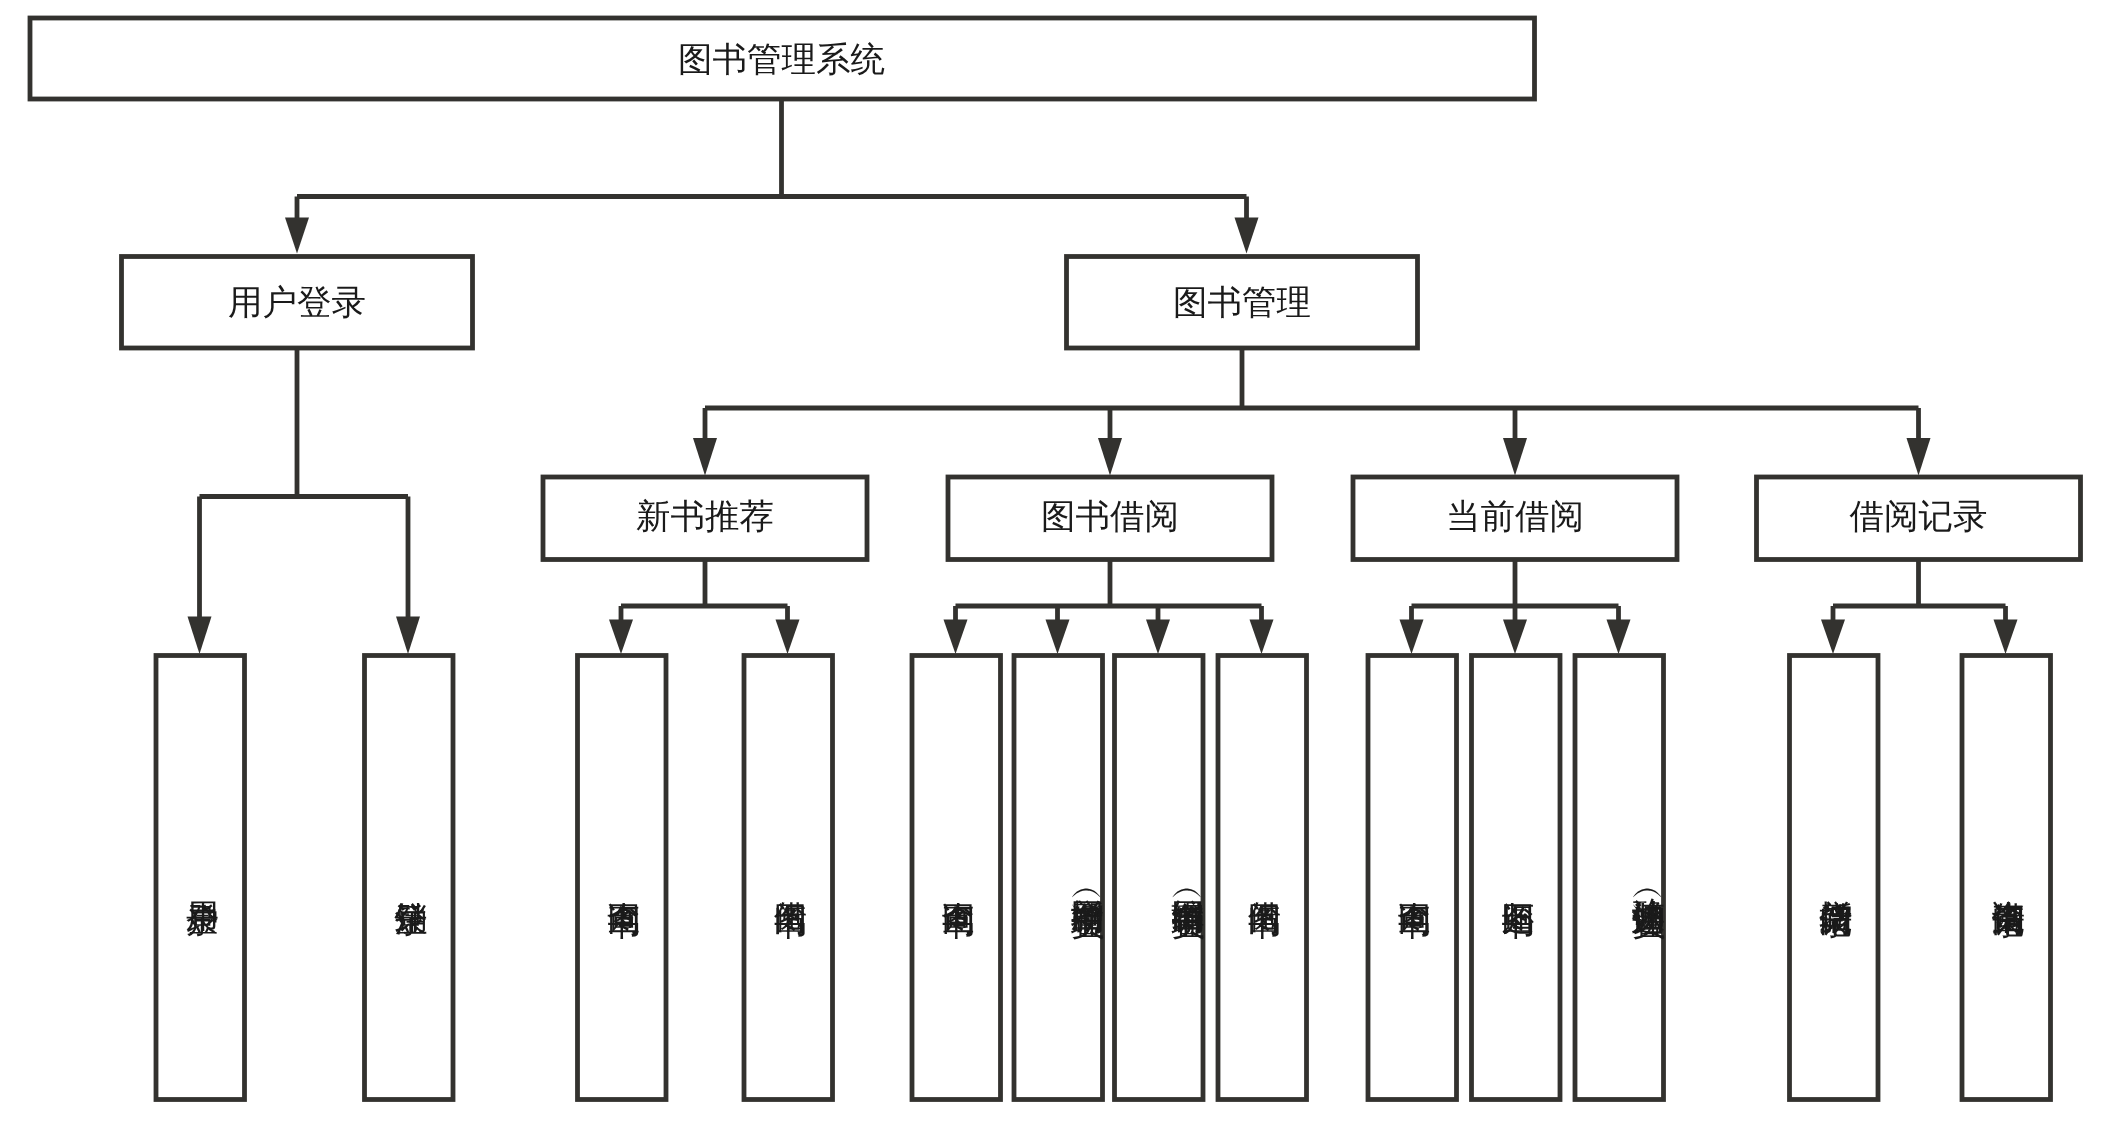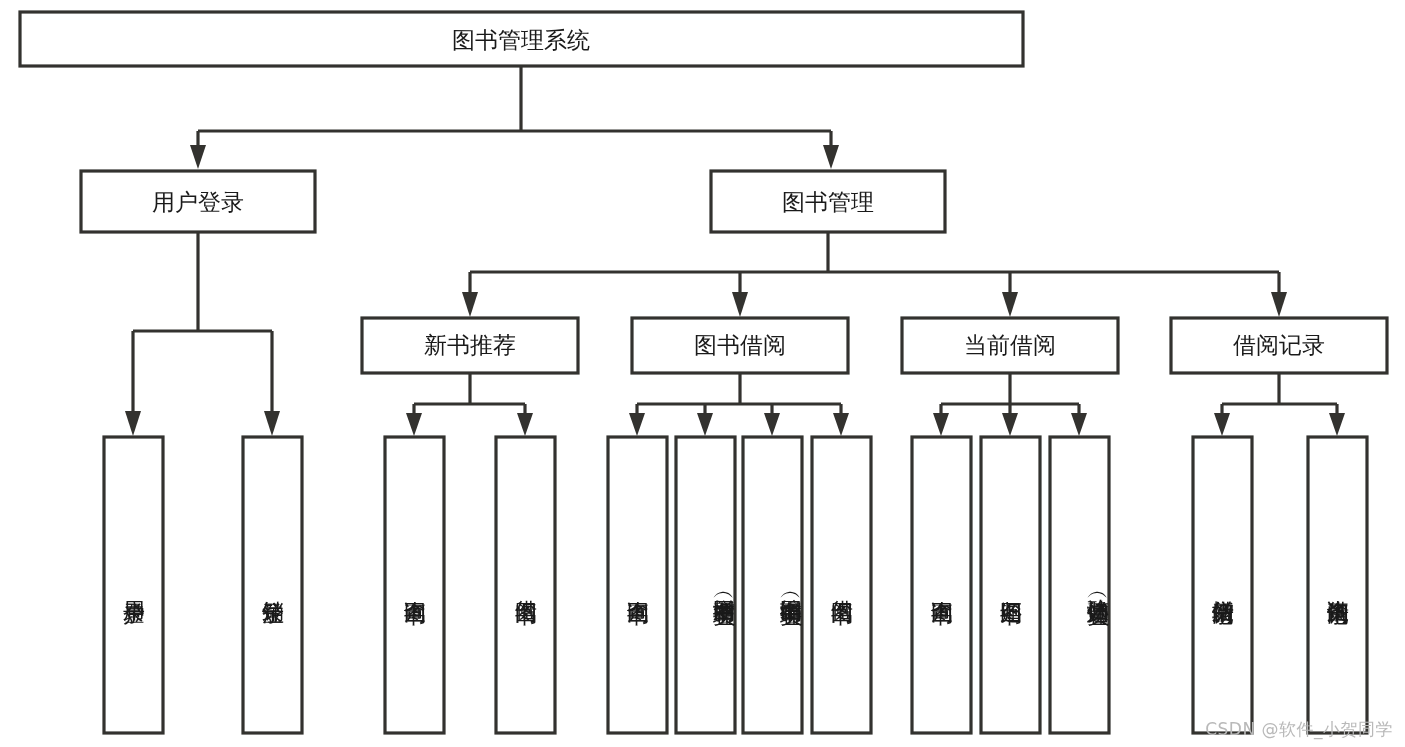--- a/index.html
+++ b/index.html
@@ -224,15 +224,14 @@
   <div class="leaf-label" style="left:912px; top:437px; width:59px; height:296px; align-items:center; display:flex; justify-content:center;">查询图书</div>
 
   <div class="leaf-label" style="left:981px; top:437px; width:59px; height:296px; align-items:center; display:flex; justify-content:center;">归还图书</div>
 
   <div class="leaf-label" style="left:1050px; top:441px; width:59px; height:288px; align-items:flex-start; display:flex; justify-content:center;">确认归还（管理员）</div>
 
   <div class="leaf-label" style="left:1193px; top:437px; width:59px; height:296px; align-items:center; display:flex; justify-content:center;">新增借阅记录</div>
 
   <div class="leaf-label" style="left:1308px; top:437px; width:59px; height:296px; align-items:center; display:flex; justify-content:center;">查询借阅记录</div>
 
-  <div class="watermark">CSDN @软件_小贺同学</div>
 
 </div>
 
 </body></html>

